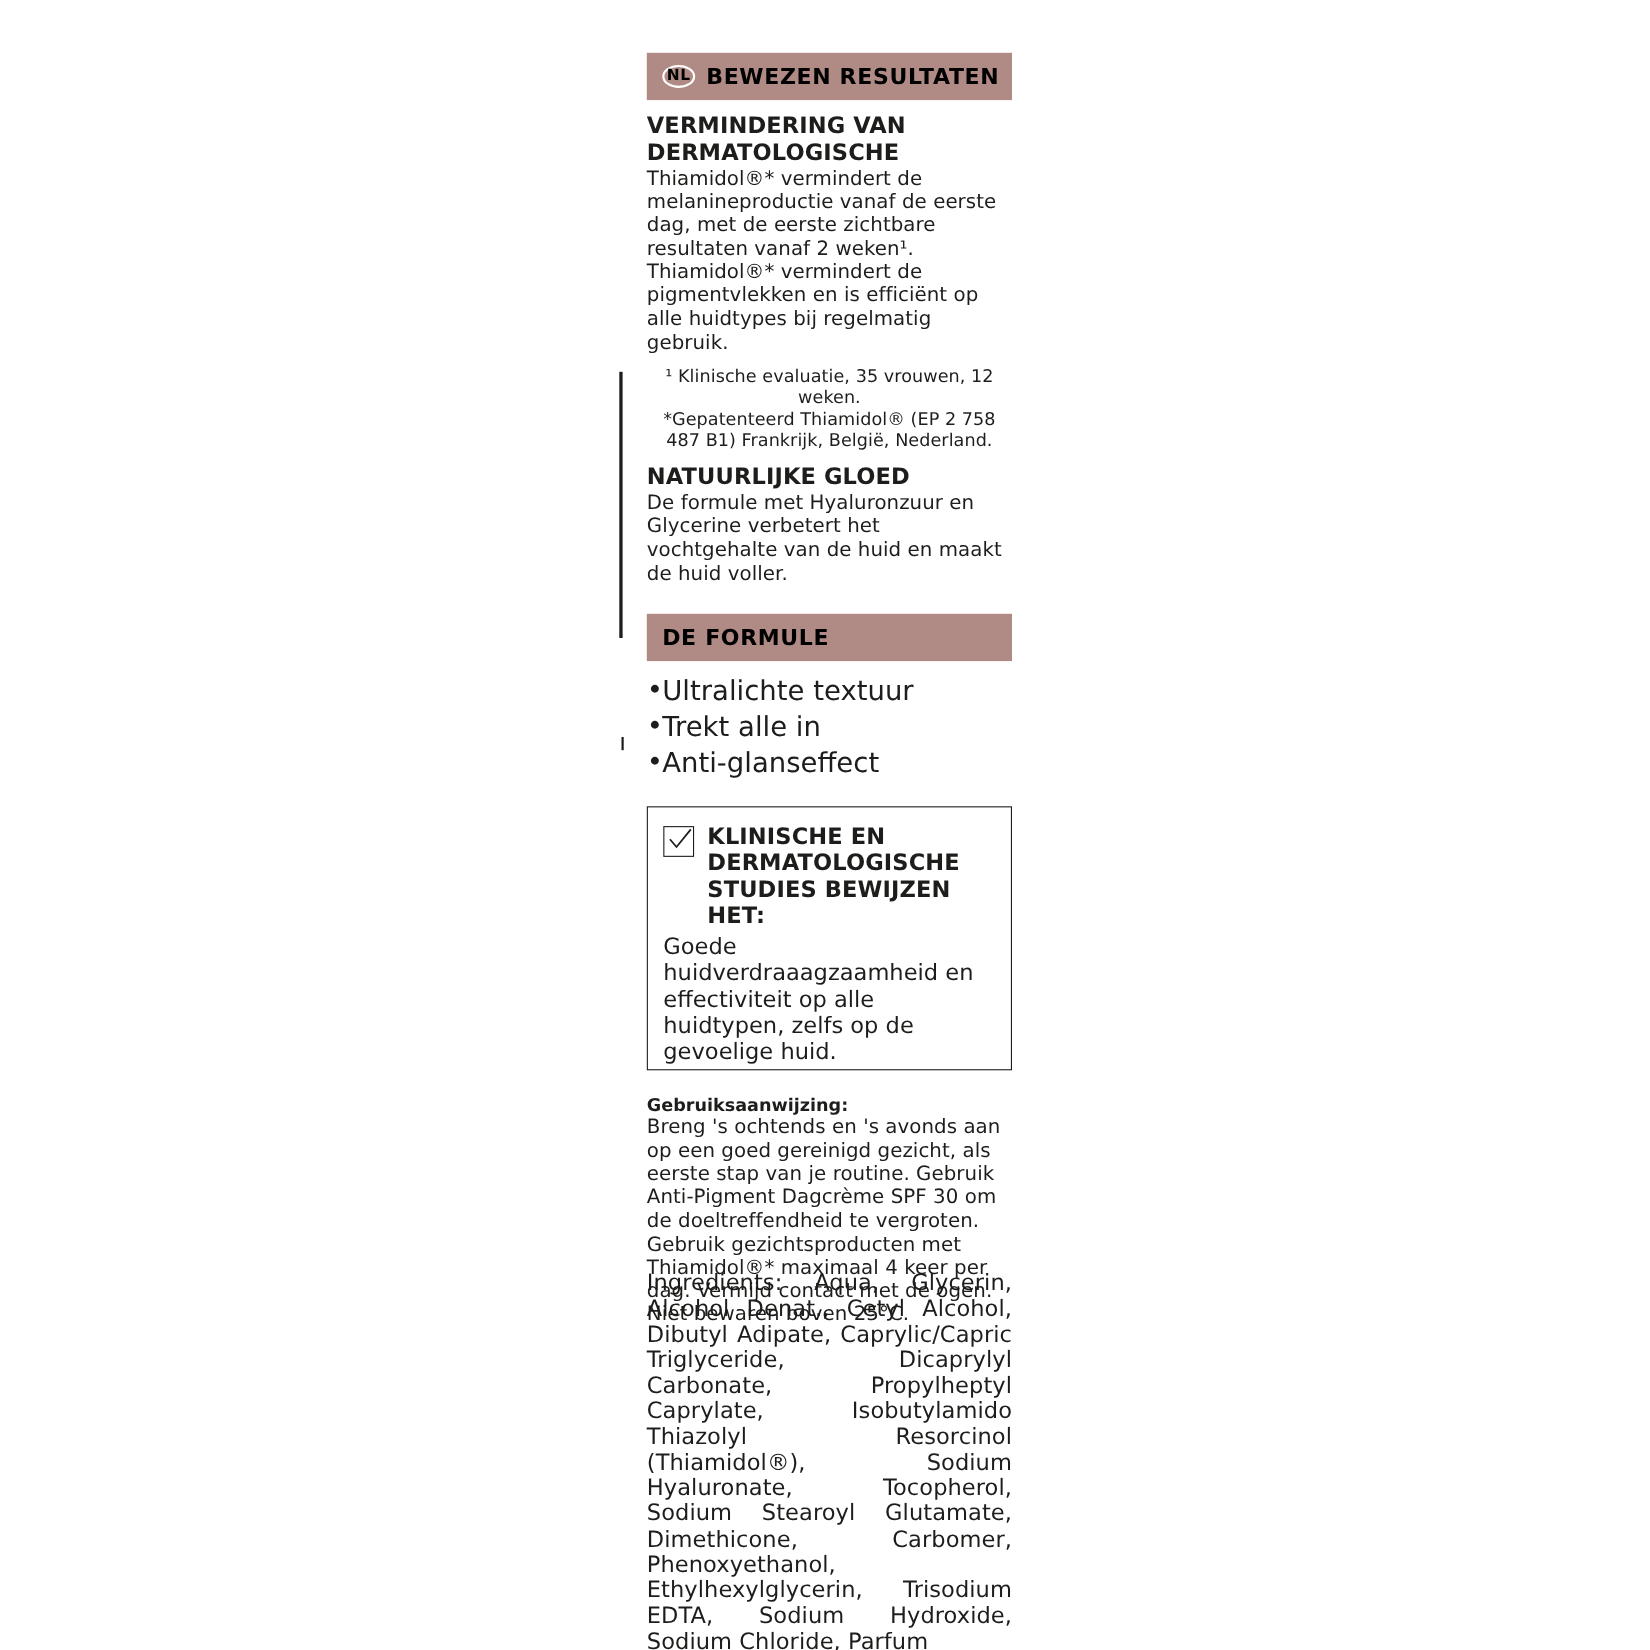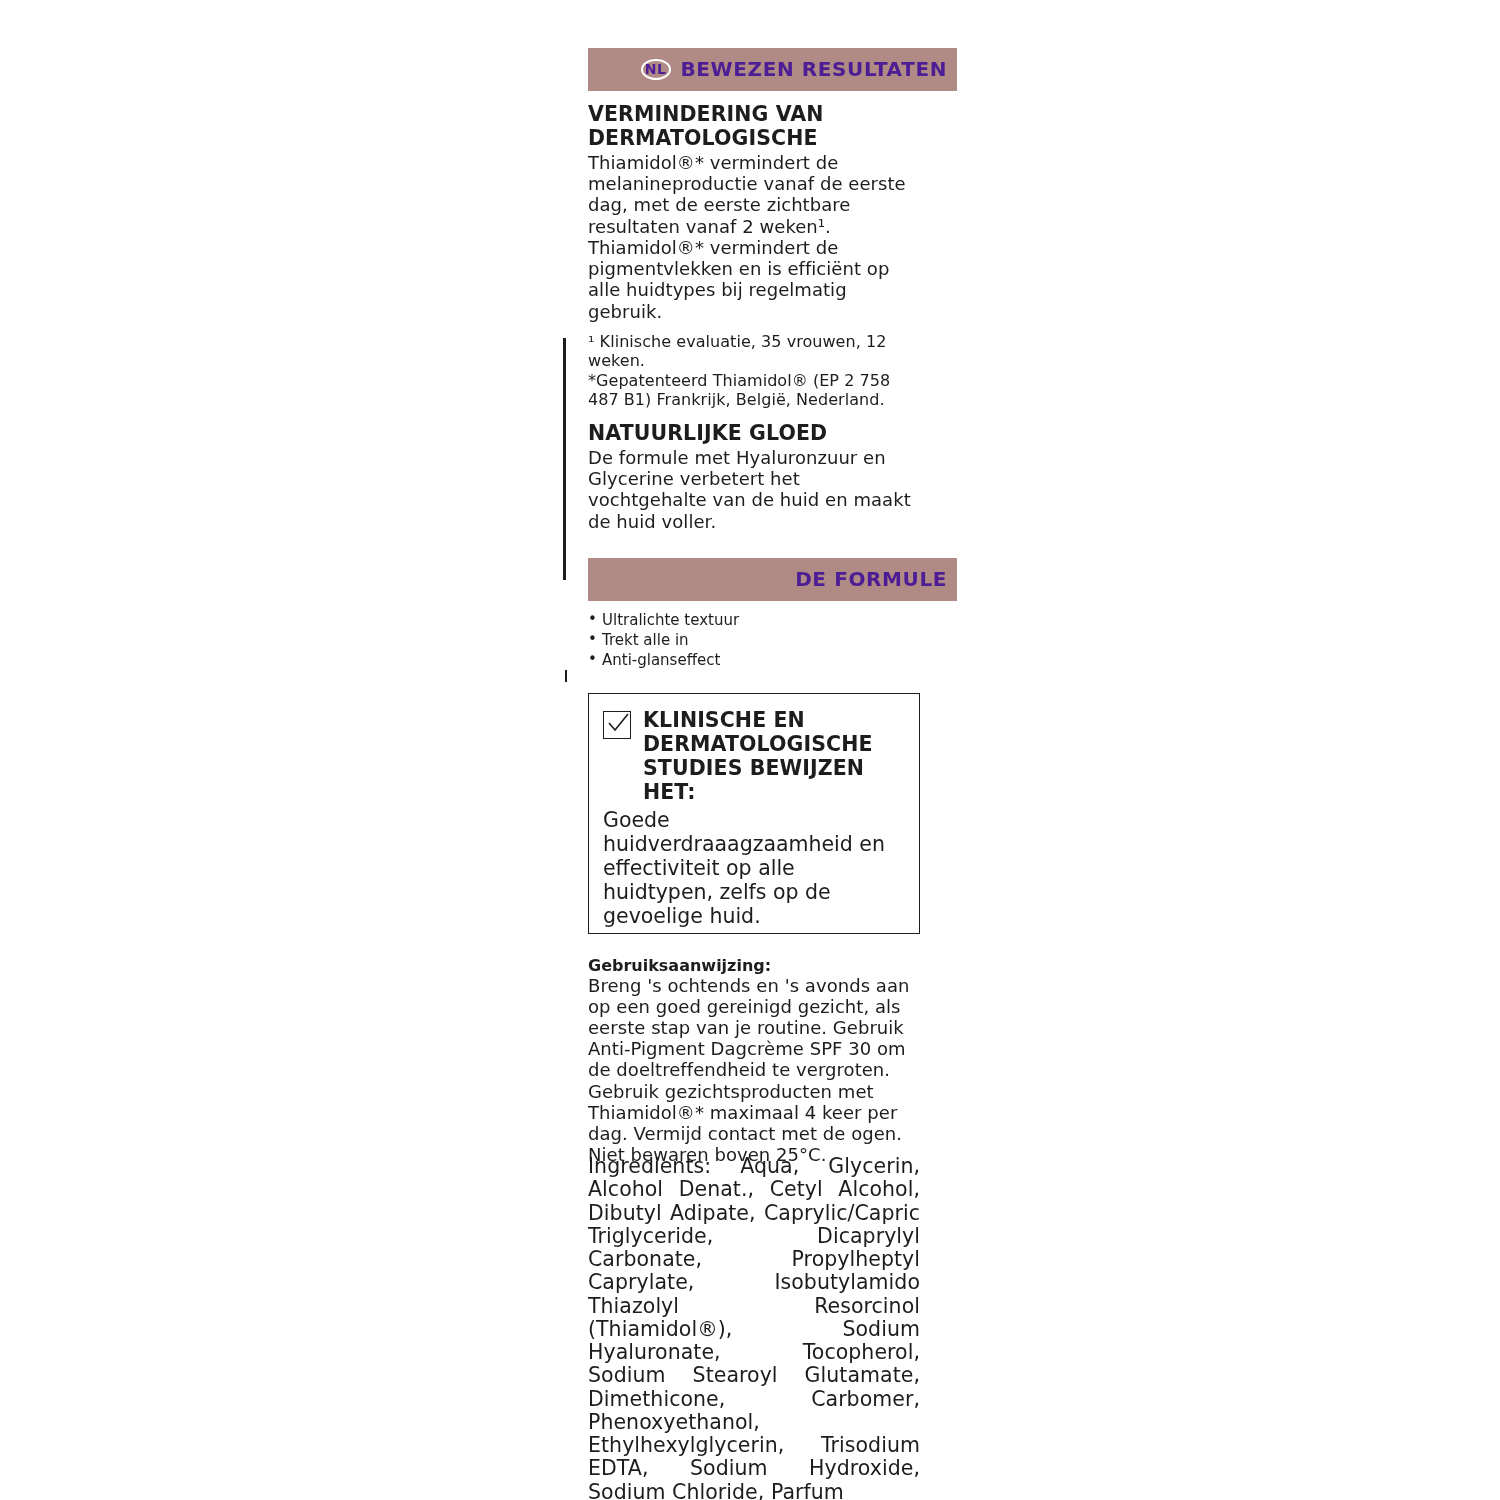--- a/index.html
+++ b/index.html
@@ -45,31 +45,30 @@
     left: 565px;
     top: 670px;
     width: 2px;
     height: 12px;
     background: #1d1d1b;
   }
 
   
   .bar {
     background: #b08a84;
-    color: #4c1d95;
+    color: #000000;
     font-size: 20px;
     letter-spacing: 0.6px;
     font-weight: 700;
     padding: 9px 10px 10px 14px;
     display: flex;
     align-items: center;
     gap: 10px;
     box-sizing: border-box;
-    width: 369px;
-    justify-content: flex-end;
+    width: 332px;
   }
   .bar.second {
     margin-top: 0;
   }
   .nl-badge {
     display: inline-flex;
     align-items: center;
     justify-content: center;
     width: 30px;
     height: 21px;
@@ -94,30 +93,31 @@
     line-height: 1.18;
     margin: 0;
     letter-spacing: 0.05px;
   }
 
   p.fine {
     font-size: 16px;
     line-height: 1.22;
     margin: 10px 0 0 0;
     letter-spacing: 0.05px;
+    text-align: center;
   }
   .gap-lg { height: 26px; }
 
   ul.formula {
     list-style: none;
     margin: 10px 0 0 0;
     padding: 0;
   }
   ul.formula li {
-    font-size: 15px;
+    font-size: 25px;
     line-height: 1.33;
     padding-left: 14px;
     position: relative;
   }
   ul.formula li::before {
     content: "•";
     position: absolute;
     left: 0;
     top: -1px;
   }

